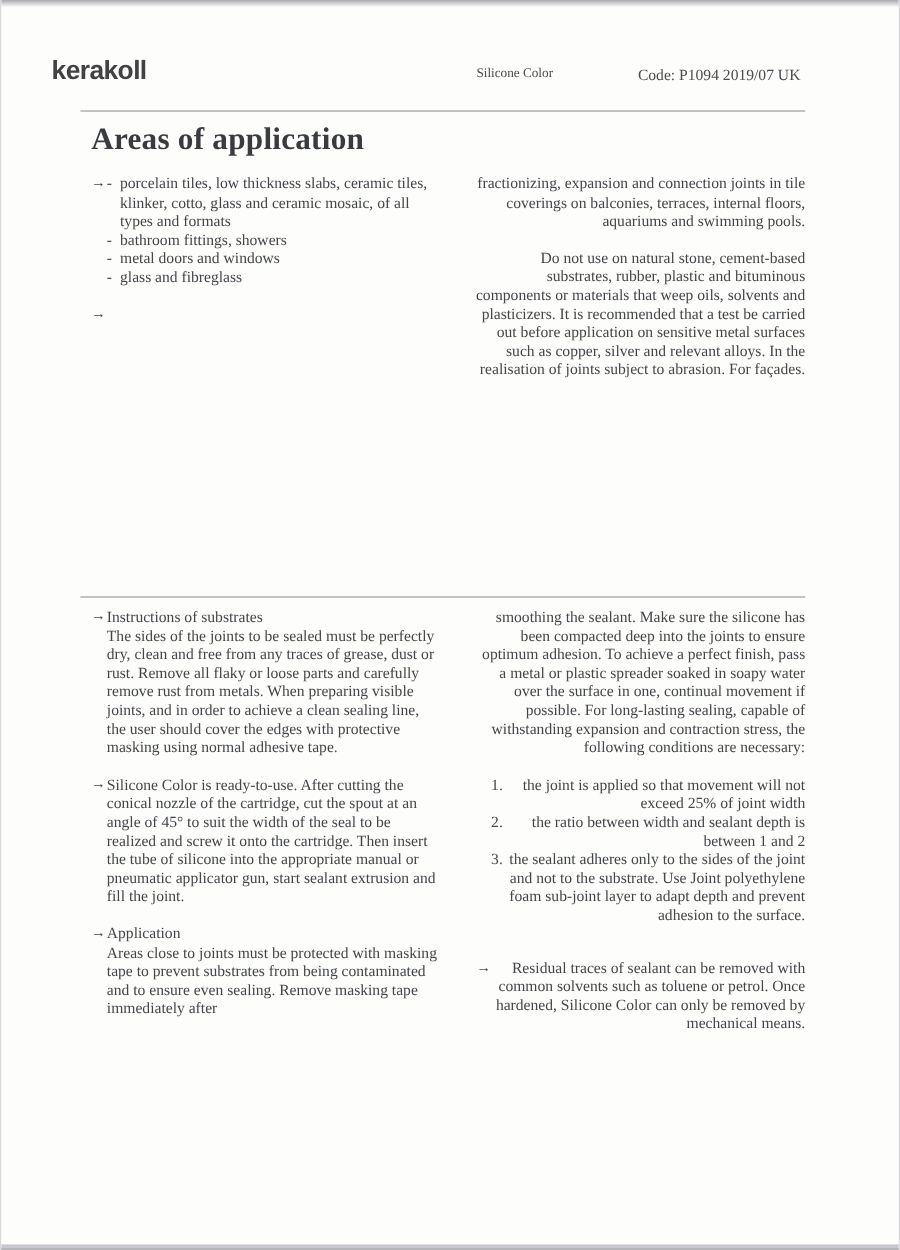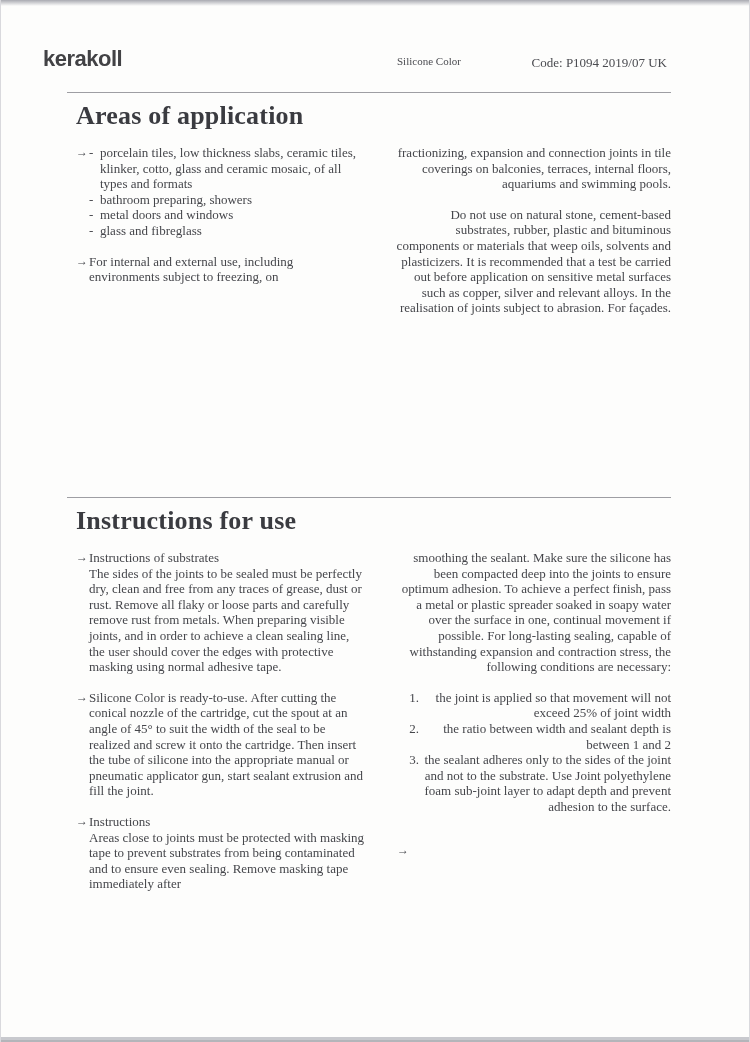--- a/index.html
+++ b/index.html
@@ -101,73 +101,71 @@
         <div class="arrow-item">
           <span class="arrow-glyph">→</span>
           <div>
             <ul class="dash-list">
               <li>
                 <span>-</span>
                 <span>porcelain tiles, low thickness slabs, ceramic tiles, klinker, cotto, glass and ceramic mosaic, of all types and formats</span>
               </li>
               <li>
                 <span>-</span>
-                <span>bathroom preparing, showers</span>
+                <span>bathroom fittings, showers</span>
               </li>
               <li>
                 <span>-</span>
                 <span>metal doors and windows</span>
               </li>
               <li>
                 <span>-</span>
                 <span>glass and fibreglass</span>
               </li>
             </ul>
           </div>
         </div>
         <div class="arrow-item">
           <span class="arrow-glyph">→</span>
           <div>
-            <div>For internal and external use, including environments subject to freezing, on</div>
           </div>
         </div>
       </div>
 
       <div class="col-right">
         <p class="para">fractionizing, expansion and connection joints in tile coverings on balconies, terraces, internal floors, aquariums and swimming pools.</p>
         <p class="para">Do not use on natural stone, cement-based substrates, rubber, plastic and bituminous components or materials that weep oils, solvents and plasticizers. It is recommended that a test be carried out before application on sensitive metal surfaces such as copper, silver and relevant alloys. In the realisation of joints subject to abrasion. For façades.</p>
       </div>
 
     </div>
   </section>
 
   <div class="rule rule-2"></div>
 
   <section class="section section-instructions">
-    <h1>Instructions for use</h1>
     <div class="cols">
 
       <div class="col-left">
         <div class="arrow-item">
           <span class="arrow-glyph">→</span>
           <div>
             <div>Instructions of substrates</div>
             <div>The sides of the joints to be sealed must be perfectly dry, clean and free from any traces of grease, dust or rust. Remove all flaky or loose parts and carefully remove rust from metals. When preparing visible joints, and in order to achieve a clean sealing line, the user should cover the edges with protective masking using normal adhesive tape.</div>
           </div>
         </div>
         <div class="arrow-item">
           <span class="arrow-glyph">→</span>
           <div>
             <div>Silicone Color is ready-to-use. After cutting the conical nozzle of the cartridge, cut the spout at an angle of 45° to suit the width of the seal to be realized and screw it onto the cartridge. Then insert the tube of silicone into the appropriate manual or pneumatic applicator gun, start sealant extrusion and fill the joint.</div>
           </div>
         </div>
         <div class="arrow-item">
           <span class="arrow-glyph">→</span>
           <div>
-            <div>Instructions</div>
+            <div>Application</div>
             <div>Areas close to joints must be protected with masking tape to prevent substrates from being contaminated and to ensure even sealing. Remove masking tape immediately after</div>
           </div>
         </div>
       </div>
 
       <div class="col-right">
         <p class="para">smoothing the sealant. Make sure the silicone has been compacted deep into the joints to ensure optimum adhesion. To achieve a perfect finish, pass a metal or plastic spreader soaked in soapy water over the surface in one, continual movement if possible. For long-lasting sealing, capable of withstanding expansion and contraction stress, the following conditions are necessary:</p>
         <ol class="num-list">
           <li>
             <span>1.</span>
@@ -178,20 +176,21 @@
             <span>the ratio between width and sealant depth is between 1 and 2</span>
           </li>
           <li>
             <span>3.</span>
             <span>the sealant adheres only to the sides of the joint and not to the substrate. Use Joint polyethylene foam sub-joint layer to adapt depth and prevent adhesion to the surface.</span>
           </li>
         </ol>
         <div class="arrow-item cleaning-gap">
           <span class="arrow-glyph">→</span>
           <div>
+            <div>Residual traces of sealant can be removed with common solvents such as toluene or petrol. Once hardened, Silicone Color can only be removed by mechanical means.</div>
           </div>
         </div>
       </div>
 
     </div>
   </section>
 
   <div class="bottom-edge"></div>
 </div>
 

